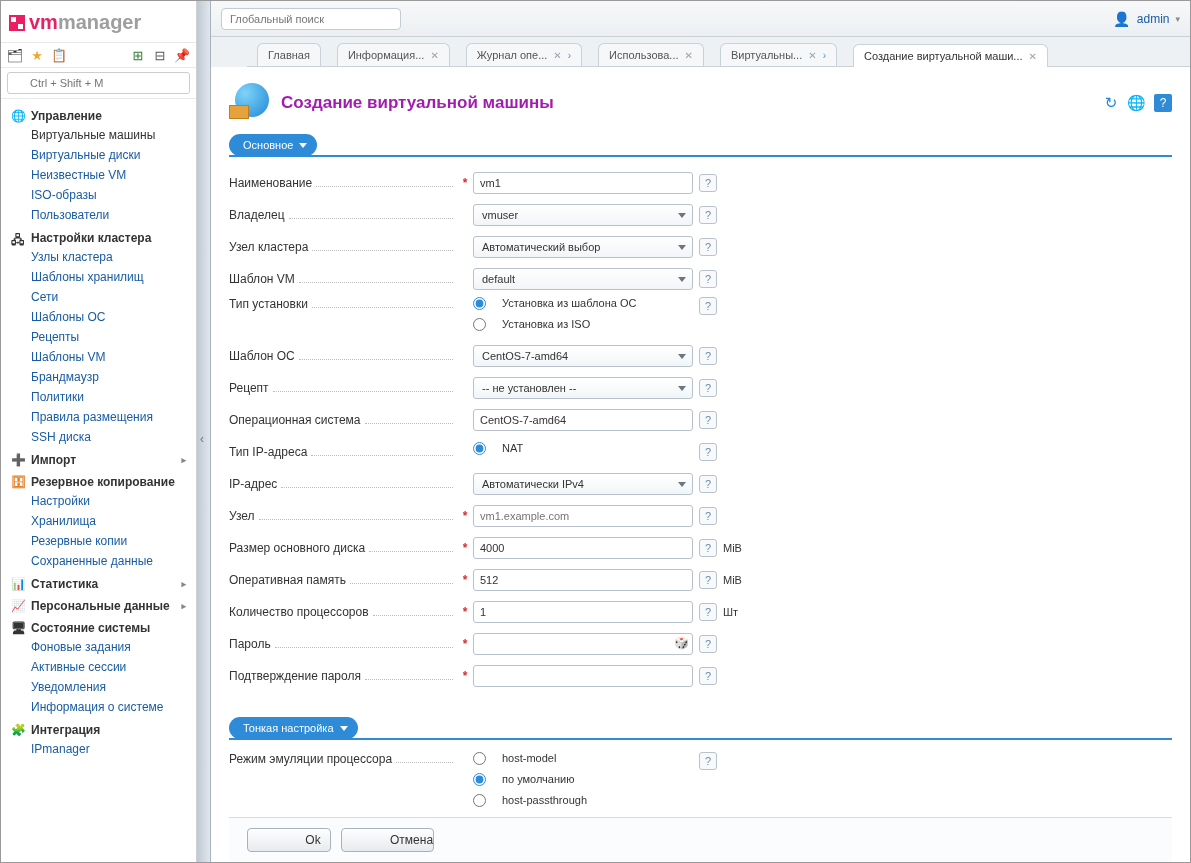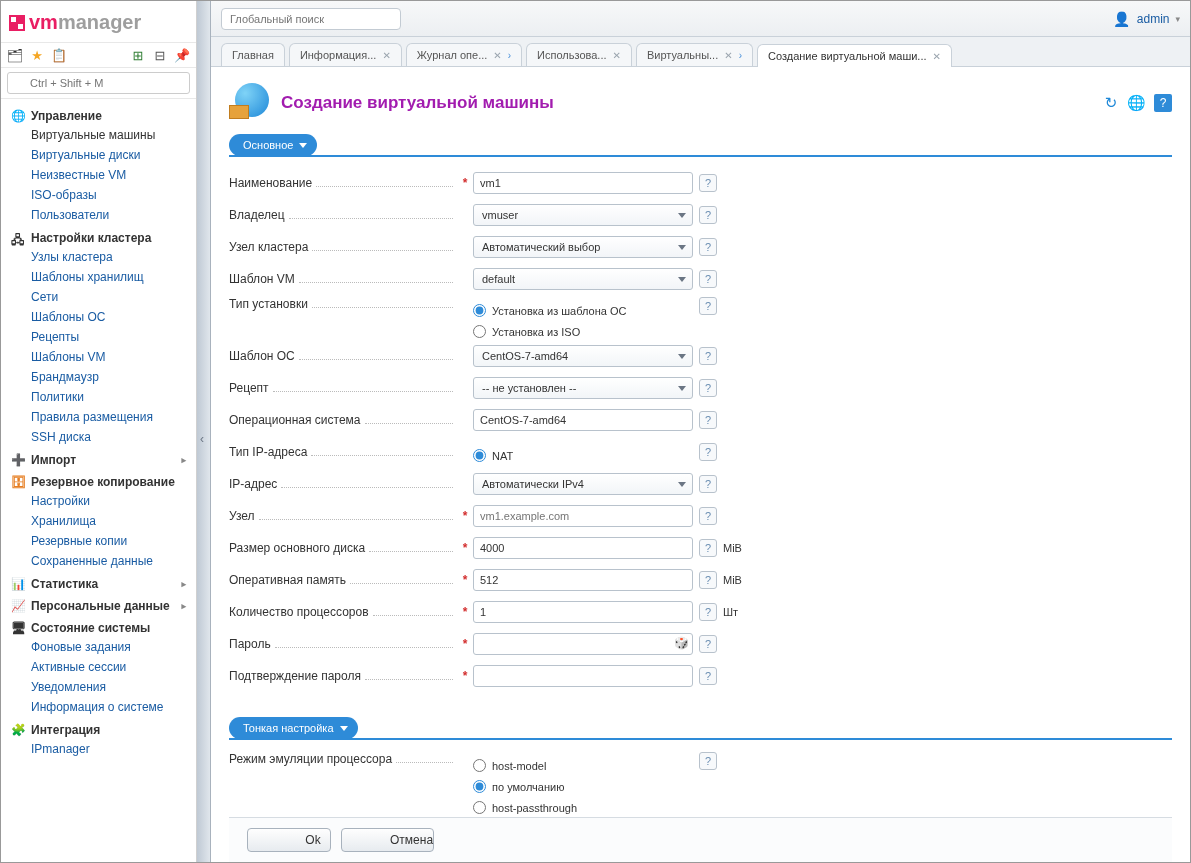--- a/index.html
+++ b/index.html
@@ -34,21 +34,21 @@
 
 
 .main { flex: 1; display: flex; flex-direction: column; background: #eef1f4; }
 .topbar { height: 36px; background: linear-gradient(#f7f8f9, #eceff2); border-bottom: 1px solid #c9d1d9; display: flex; align-items: center; padding: 0 10px; gap: 10px; }
 .global-search { width: 180px; height: 22px; border: 1px solid #c3cbd3; border-radius: 4px; padding: 0 8px; font-size: 11px; color: #888; background: #fff; }
 .user-area { margin-left: auto; display: flex; align-items: center; gap: 6px; color: #1a5ca3; cursor: pointer; }
 .user-icon { font-size: 14px; }
 .user-arrow { font-size: 9px; color: #888; }
 
 
-.tabs { display: flex; align-items: flex-end; padding: 6px 20px 0 10px; gap: 4px; border-bottom: 1px solid #c9d1d9; background: #eef1f4; }
+.tabs { display: flex; align-items: flex-end; padding: 6px 20px 0 10px; gap: 16px; border-bottom: 1px solid #c9d1d9; background: #eef1f4; margin-left: 36px; }
 .tab { background: #f5f7f9; border: 1px solid #c9d1d9; border-bottom: none; border-radius: 6px 6px 0 0; padding: 5px 10px; display: flex; align-items: center; gap: 6px; font-size: 11px; color: #555; cursor: pointer; }
 .tab.active { background: #fff; color: #333; position: relative; top: 1px; }
 .tab-close { color: #9aa4ae; font-size: 10px; cursor: pointer; }
 .tab-arrow { color: #4a90d9; font-size: 10px; }
 
 
 .content { flex: 1; background: #fff; margin: 0; overflow: auto; padding: 12px 18px 0 18px; position: relative; }
 .page-head { display: flex; align-items: center; gap: 12px; padding: 4px 0 12px 0; }
 .page-icon { width: 40px; height: 40px; position: relative; }
 .page-icon .globe { width: 34px; height: 34px; border-radius: 50%; background: radial-gradient(circle at 30% 30%, #7fd3f7, #1e88d8); position: absolute; right: 0; top: 0; }
@@ -69,21 +69,21 @@
 .flabel .txt { white-space: nowrap; }
 .flabel .dots { flex: 1; border-bottom: 1px dotted #bbb; margin: 0 4px 3px 4px; }
 .freq { width: 16px; text-align: center; color: #d32f2f; font-weight: bold; }
 .fctrl { width: 220px; }
 .fctrl input[type=text], .fctrl input[type=password] { width: 100%; height: 22px; border: 1px solid #b8c2cc; border-radius: 3px; padding: 0 6px; font-size: 11px; color: #333; }
 .fctrl input.placeholder { color: #999; }
 .fselect { width: 100%; height: 22px; border: 1px solid #b8c2cc; border-radius: 3px; background: linear-gradient(#fff, #f2f5f8); display: flex; align-items: center; padding: 0 8px 0 8px; position: relative; font-size: 11px; cursor: pointer; }
 .fselect::after { content: ''; border-top: 5px solid #6b7684; border-left: 4px solid transparent; border-right: 4px solid transparent; position: absolute; right: 6px; top: 8px; }
 .fhelp { width: 18px; height: 18px; margin-left: 6px; border: 1px solid #b8c2cc; border-radius: 3px; background: #f7f9fb; color: #6b8fb3; font-size: 11px; display: flex; align-items: center; justify-content: center; cursor: pointer; }
 .funit { margin-left: 6px; font-size: 11px; color: #333; }
-.fradio { display: flex; align-items: flex-end; gap: 6px; font-size: 11px; height: 20px; }
+.fradio { display: flex; align-items: flex-start; gap: 16px; font-size: 11px; height: 20px; }
 .fradio input { margin: 0; accent-color: #2e8bd8; }
 .fradio-stack { display: flex; flex-direction: column; gap: 1px; }
 .frow.radio { align-items: flex-start; }
 .frow.radio .fhelp { align-self: flex-start; }
 .pwd-wrap { position: relative; }
 .pwd-wrap .dice { position: absolute; right: 4px; top: 3px; font-size: 12px; color: #888; cursor: pointer; }
 
 
 .footer { border-top: 1px solid #d6dce2; padding: 10px 18px; background: #fbfcfd; display: flex; gap: 10px; position: sticky; bottom: 0; }
 .btn { min-width: 84px; height: 24px; border: 1px solid #a8b2bd; border-radius: 4px; background: linear-gradient(#fefefe, #e7ebef); color: #333; font-size: 12px; cursor: pointer; padding-left: 48px; }

